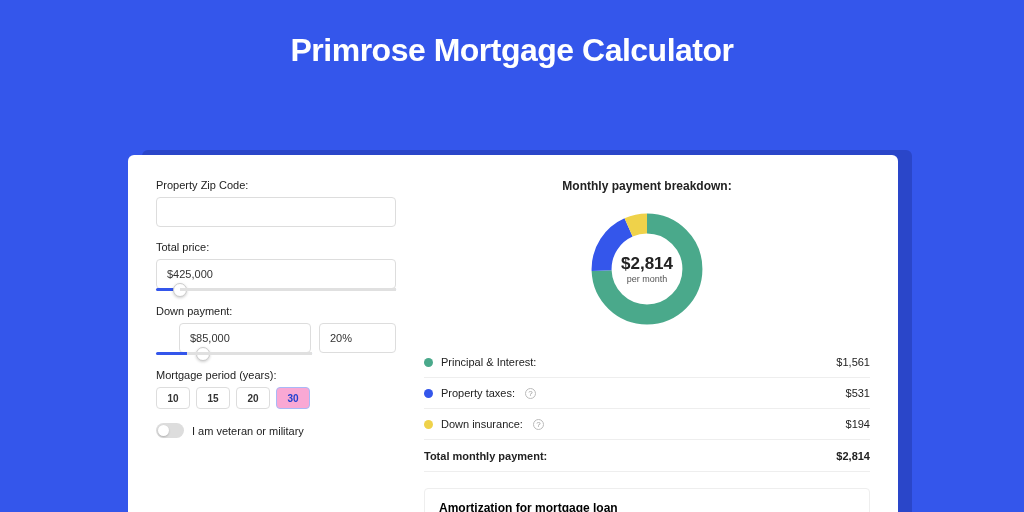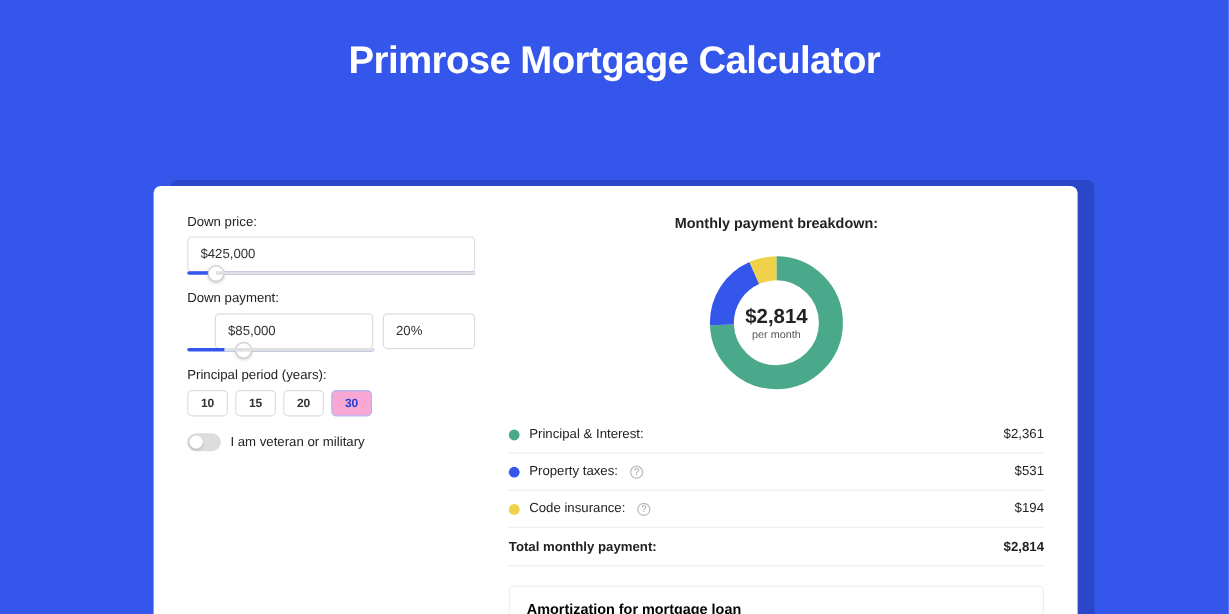--- a/index.html
+++ b/index.html
@@ -157,43 +157,47 @@
 <body>
 
 <h1 class="page-title">Primrose Mortgage Calculator</h1>
 
 <div class="shadow-card"></div>
 
 <div class="card">
 
   <div class="left-col">
 
-
-    <div class="field">
-      <label class="field-label">Down price:</label>
+    <div class="field">
+      <label class="field-label">Property Zip Code:</label>
+      <input class="text-input" value="" style="">
+    </div>
+
+    <div class="field">
+      <label class="field-label">Total price:</label>
       <input class="text-input" value="$425,000" style="">
       <div class="slider-track partial" style="--fill:10%">
         <div class="slider-thumb" style="left:10%"></div>
       </div>
     </div>
 
     <div class="field">
       <label class="field-label">Down payment:</label>
       <div class="dp-row">
         <input class="text-input" value="$85,000" style="">
         <input class="text-input" value="20%" style="">
       </div>
       <div class="slider-track partial" style="--fill:20%; width:65%;">
         <div class="slider-thumb" style="left:30%"></div>
       </div>
     </div>
 
 
     <div class="field">
-      <label class="field-label">Principal period (years):</label>
+      <label class="field-label">Mortgage period (years):</label>
       <div class="period-row">
         <div class="period-btn">10</div>
         <div class="period-btn">15</div>
         <div class="period-btn">20</div>
         <div class="period-btn active">30</div>
       </div>
     </div>
 
     <div class="toggle-row">
       <div class="toggle"></div>
@@ -218,36 +222,36 @@
           <div class="donut-sub">per month</div>
         </div>
       </div>
     </div>
 
     <div class="legend-row">
       <div class="legend-left">
         <span class="dot" style="background:#4aa98b"></span>
         <span>Principal &amp; Interest:</span>
       </div>
-      <span class="legend-val">$2,361</span>
+      <span class="legend-val">$1,561</span>
     </div>
 
     <div class="legend-row">
       <div class="legend-left">
         <span class="dot" style="background:#3456eb"></span>
         <span>Property taxes:</span>
         <span class="help-icon">?</span>
       </div>
       <span class="legend-val">$531</span>
     </div>
 
     <div class="legend-row">
       <div class="legend-left">
         <span class="dot" style="background:#efd24a"></span>
-        <span>Code insurance:</span>
+        <span>Down insurance:</span>
         <span class="help-icon">?</span>
       </div>
       <span class="legend-val">$194</span>
     </div>
 
     <div class="legend-row total-row">
       <div class="legend-left">
         <span>Total monthly payment:</span>
       </div>
       <span class="legend-val">$2,814</span>

